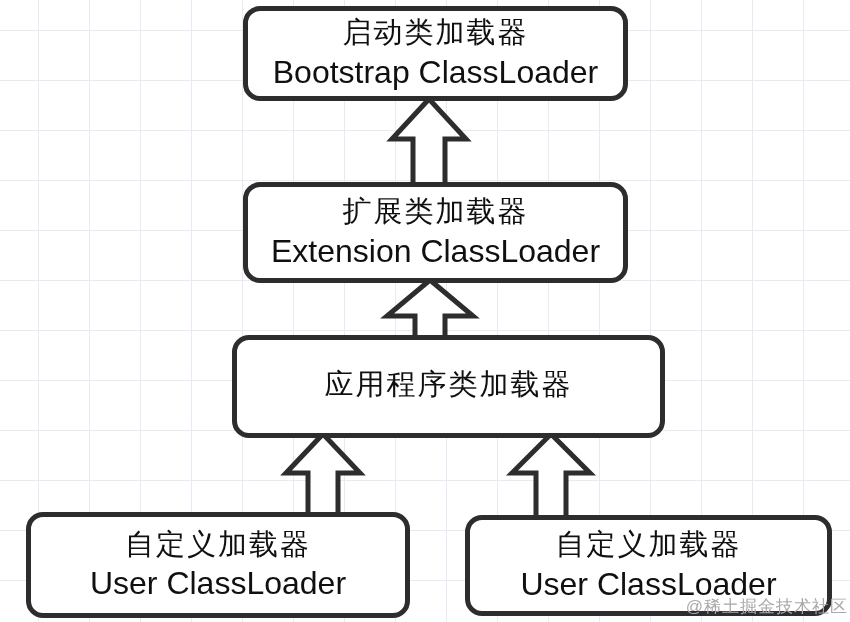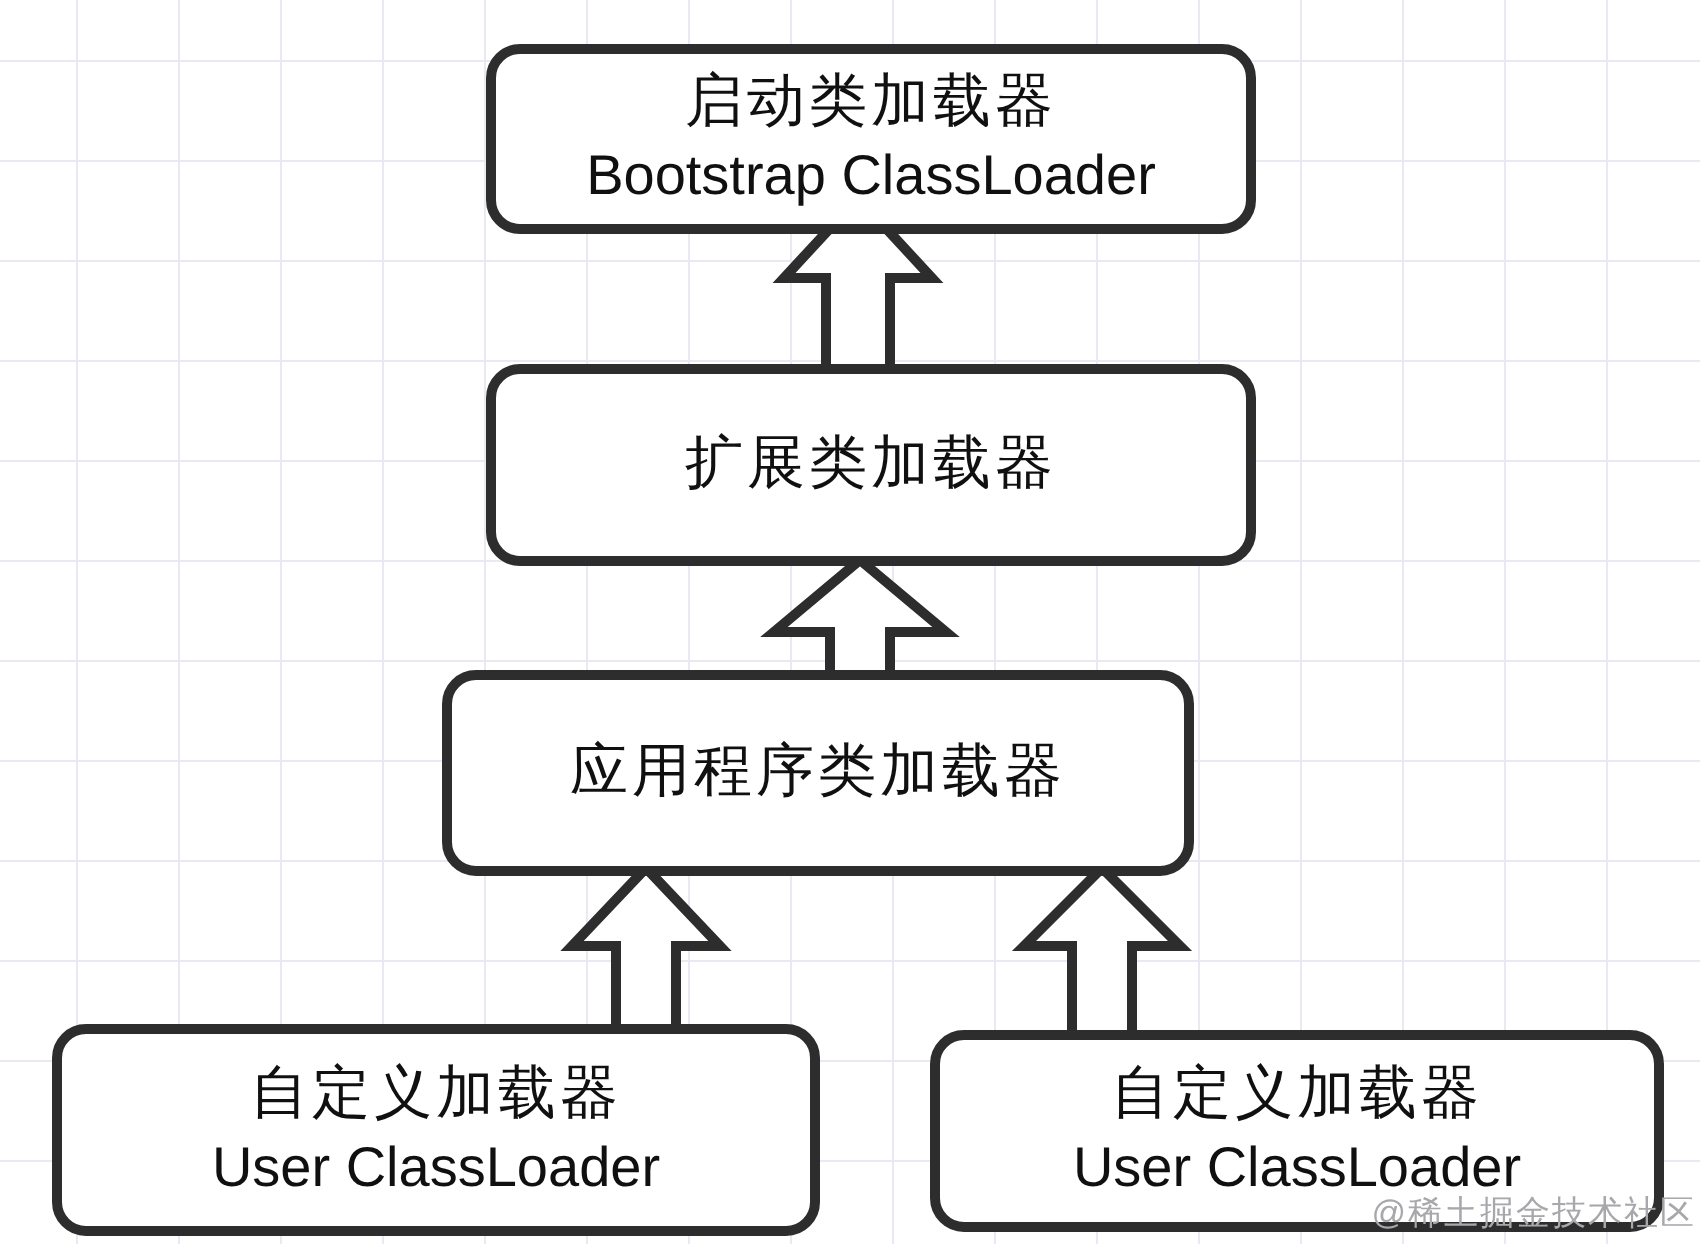--- a/index.html
+++ b/index.html
@@ -41,26 +41,26 @@
     justify-content: center;
     text-align: center;
     color: #101010;
     line-height: 1.28;
   }
   .node .zh {
     font-size: 29px;
     letter-spacing: 2px;
   }
   .node .en {
-    font-size: 28px;
+    font-size: 32px;
     letter-spacing: 0px;
   }
-  .node-bootstrap   { left: 243px; top: 6px;   width: 385px; height: 95px; margin-top: 16px; }
+  .node-bootstrap   { left: 243px; top: 6px;   width: 385px; height: 95px; }
   .node-extension   { left: 243px; top: 182px; width: 385px; height: 101px; }
-  .node-application { left: 221px; top: 335px; width: 376px; height: 103px; }
+  .node-application { left: 232px; top: 335px; width: 433px; height: 103px; font-family: Liberation Mono, monospace; }
   .node-user-left   { left: 26px;  top: 512px; width: 384px; height: 106px; }
   .node-user-right  { left: 465px; top: 515px; width: 367px; height: 101px; }
   .watermark {
     position: absolute;
     z-index: 3;
     right: 2px;
     bottom: 4px;
     font-size: 17px;
     color: #a8a8ac;
     letter-spacing: 1px;
@@ -83,20 +83,21 @@
     <polygon points="551,434 590,473 566,473 566,519 536,519 536,473 512,473" fill="#ffffff" stroke="#2d2d2d" stroke-width="5" stroke-linejoin="miter"></polygon>
   </svg>
 
   <div class="node node-bootstrap">
     <span class="zh">启动类加载器</span>
     <span class="en">Bootstrap ClassLoader</span>
   </div>
 
   <div class="node node-extension">
     <span class="zh">扩展类加载器</span>
+    <span class="en">Extension ClassLoader</span>
   </div>
 
   <div class="node node-application">
     <span class="zh">应用程序类加载器</span>
   </div>
 
   <div class="node node-user-left">
     <span class="zh">自定义加载器</span>
     <span class="en">User ClassLoader</span>
   </div>

